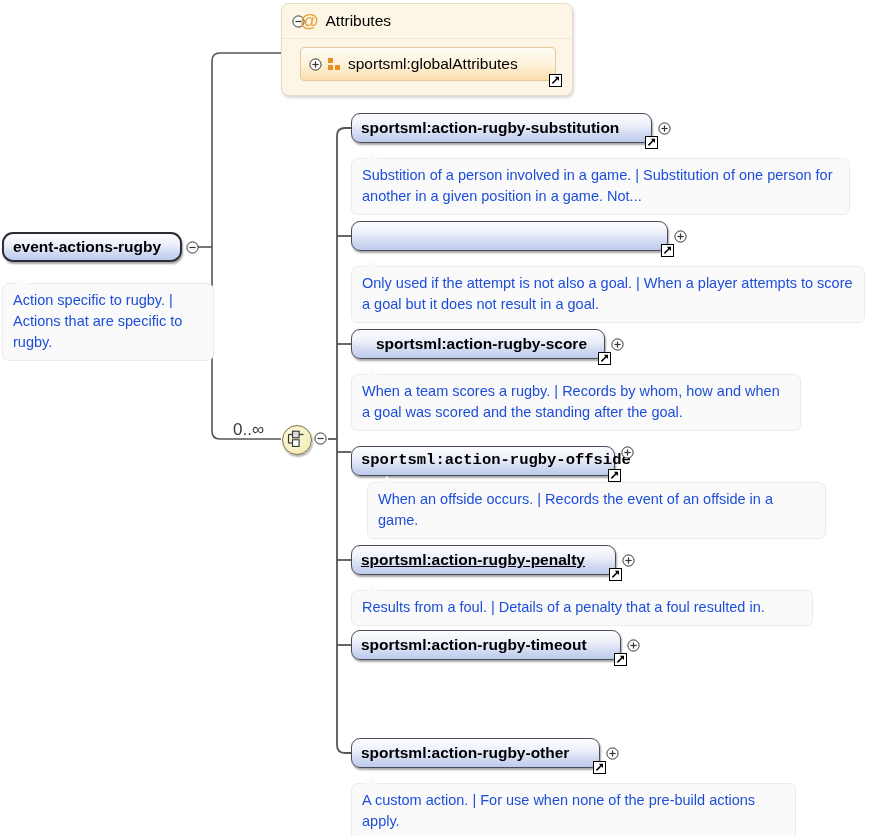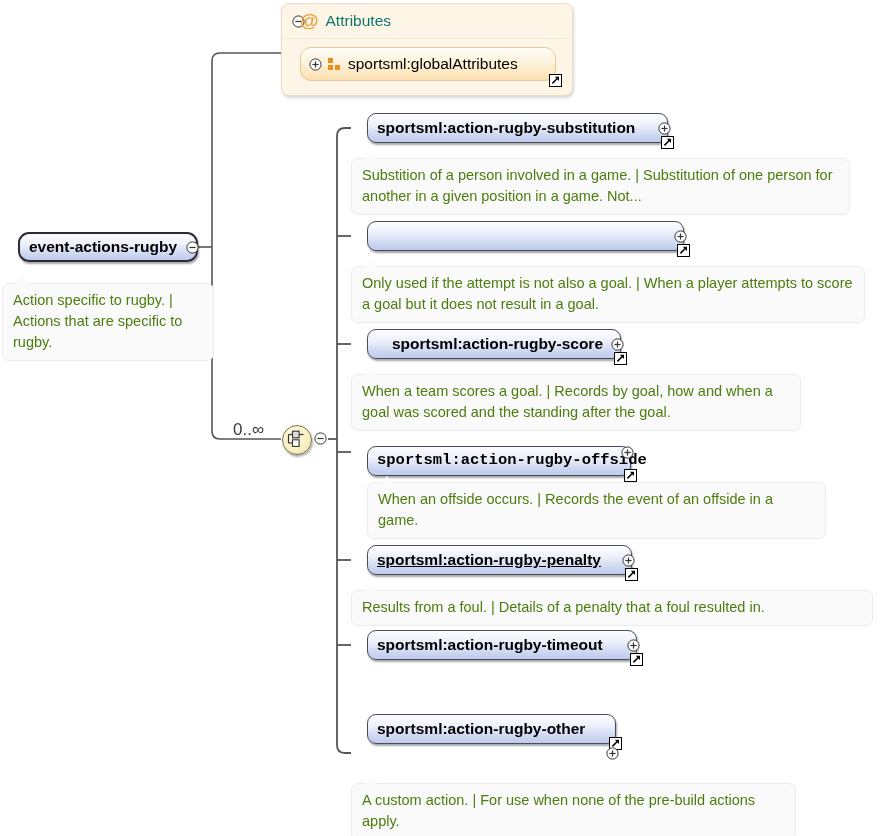--- a/index.html
+++ b/index.html
@@ -30,21 +30,20 @@
     background: linear-gradient(to bottom, #fdfdff 0%, #eef1fb 38%, #ccd6f0 78%, #bdcbec 100%);
     box-shadow: 1px 2px 2px rgba(0,0,0,0.35);
     color: #000;
     font-weight: bold;
     font-size: 15.5px;
     line-height: 1;
     display: flex;
     align-items: center;
     padding: 0 9px;
     white-space: nowrap;
-    margin-left: 16px;
   }
   .node.root {
     border: 2px solid #2c2c38;
     border-radius: 11px;
   }
   .node .label { position: relative; top: -0.5px; }
 
   
   .gotomark {
     position: absolute;
@@ -68,21 +67,21 @@
     line-height: 0;
   }
 
   
   .balloon {
     position: absolute;
     box-sizing: border-box;
     border: 1px solid #ebebeb;
     border-radius: 7px;
     background: #fafafa;
-    color: #4d7c0f;
+    color: #1d4ed8;
     font-size: 14.5px;
     line-height: 21px;
     padding: 6px 10px 7px 10px;
     white-space: pre-wrap;
   }
   .balloon::before {
     content: "";
     position: absolute;
     top: -7px;
     left: 12px;
@@ -123,30 +122,30 @@
     color: #e8a33d;
     font-size: 19px;
     font-weight: bold;
     margin: 0 7px 0 8px;
     line-height: 1;
     position: relative;
     top: -1px;
   }
   .attrpanel-head .attr-title {
     font-size: 15.5px;
-    color: #0f766e;
+    color: #000000;
     line-height: 1;
   }
   .attrrow {
     position: absolute;
     box-sizing: border-box;
     left: 18px;
     top: 43px;
     border: 1px solid #e3c89a;
-    border-radius: 11px;
+    border-radius: 4px;
     background: linear-gradient(to bottom, #fffdf7 0%, #fdf0d6 55%, #fbdfae 100%);
     display: flex;
     align-items: center;
     padding: 0 8px;
     font-size: 15.5px;
     color: #000;
     white-space: nowrap;
   }
   .attrrow .agicon {
     display: inline-block;
@@ -311,21 +310,21 @@
           <path d="M2.4,8.4 L8,2.8" stroke="#000" stroke-width="1.5"></path>
           <path d="M9,1.8 L9,6 L4.8,1.8 Z" fill="#000"></path>
         </svg>
       </span>
     </div>
     <span class="toggle" style="position: absolute; left: 611px; top: 338px;"><svg width="13" height="13" viewBox="0 0 13 13">
         <circle cx="6.5" cy="6.5" r="5.6" fill="#fff" stroke="#333" stroke-width="1"></circle>
         <line x1="3.4" y1="6.5" x2="9.6" y2="6.5" stroke="#333" stroke-width="1.2"></line>
         <line x1="6.5" y1="3.4" x2="6.5" y2="9.6" stroke="#333" stroke-width="1.2"></line>
       </svg></span>
-    <div class="balloon" style="left: 351px; top: 374px; width: 450px;">When a team scores a goal. | Records by goal, how and when a goal was scored and the standing after the goal.</div>
+    <div class="balloon" style="left: 351px; top: 374px; width: 450px;">When a team scores a rugby. | Records by whom, how and when a goal was scored and the standing after the goal.</div>
     <div class="node" style="left: 351px; top: 446px; width: 264px; height: 30px; font-family: Liberation Mono, monospace;">
       <span class="label">sportsml:action-rugby-offside</span>
       <span class="gotomark">
         <svg width="11" height="11" viewBox="0 0 11 11">
           <path d="M2.4,8.4 L8,2.8" stroke="#000" stroke-width="1.5"></path>
           <path d="M9,1.8 L9,6 L4.8,1.8 Z" fill="#000"></path>
         </svg>
       </span>
     </div>
     <span class="toggle" style="position: absolute; left: 621px; top: 446px;"><svg width="13" height="13" viewBox="0 0 13 13">
@@ -341,36 +340,36 @@
           <path d="M2.4,8.4 L8,2.8" stroke="#000" stroke-width="1.5"></path>
           <path d="M9,1.8 L9,6 L4.8,1.8 Z" fill="#000"></path>
         </svg>
       </span>
     </div>
     <span class="toggle" style="position: absolute; left: 622px; top: 554px;"><svg width="13" height="13" viewBox="0 0 13 13">
         <circle cx="6.5" cy="6.5" r="5.6" fill="#fff" stroke="#333" stroke-width="1"></circle>
         <line x1="3.4" y1="6.5" x2="9.6" y2="6.5" stroke="#333" stroke-width="1.2"></line>
         <line x1="6.5" y1="3.4" x2="6.5" y2="9.6" stroke="#333" stroke-width="1.2"></line>
       </svg></span>
-    <div class="balloon" style="left: 351px; top: 590px; width: 522px;">Results from a foul. | Details of a penalty that a foul resulted in.</div>
+    <div class="balloon" style="left: 351px; top: 590px; width: 462px;">Results from a foul. | Details of a penalty that a foul resulted in.</div>
     <div class="node" style="left: 351px; top: 630px; width: 270px; height: 30px;">
       <span class="label">sportsml:action-rugby-timeout</span>
       <span class="gotomark">
         <svg width="11" height="11" viewBox="0 0 11 11">
           <path d="M2.4,8.4 L8,2.8" stroke="#000" stroke-width="1.5"></path>
           <path d="M9,1.8 L9,6 L4.8,1.8 Z" fill="#000"></path>
         </svg>
       </span>
     </div>
     <span class="toggle" style="position: absolute; left: 627px; top: 639px;"><svg width="13" height="13" viewBox="0 0 13 13">
         <circle cx="6.5" cy="6.5" r="5.6" fill="#fff" stroke="#333" stroke-width="1"></circle>
         <line x1="3.4" y1="6.5" x2="9.6" y2="6.5" stroke="#333" stroke-width="1.2"></line>
         <line x1="6.5" y1="3.4" x2="6.5" y2="9.6" stroke="#333" stroke-width="1.2"></line>
       </svg></span>
-    <div class="node" style="left: 351px; top: 714px; width: 249px; height: 30px;">
+    <div class="node" style="left: 351px; top: 738px; width: 249px; height: 30px;">
       <span class="label">sportsml:action-rugby-other</span>
       <span class="gotomark">
         <svg width="11" height="11" viewBox="0 0 11 11">
           <path d="M2.4,8.4 L8,2.8" stroke="#000" stroke-width="1.5"></path>
           <path d="M9,1.8 L9,6 L4.8,1.8 Z" fill="#000"></path>
         </svg>
       </span>
     </div>
     <span class="toggle" style="position: absolute; left: 606px; top: 747px;"><svg width="13" height="13" viewBox="0 0 13 13">
         <circle cx="6.5" cy="6.5" r="5.6" fill="#fff" stroke="#333" stroke-width="1"></circle>

